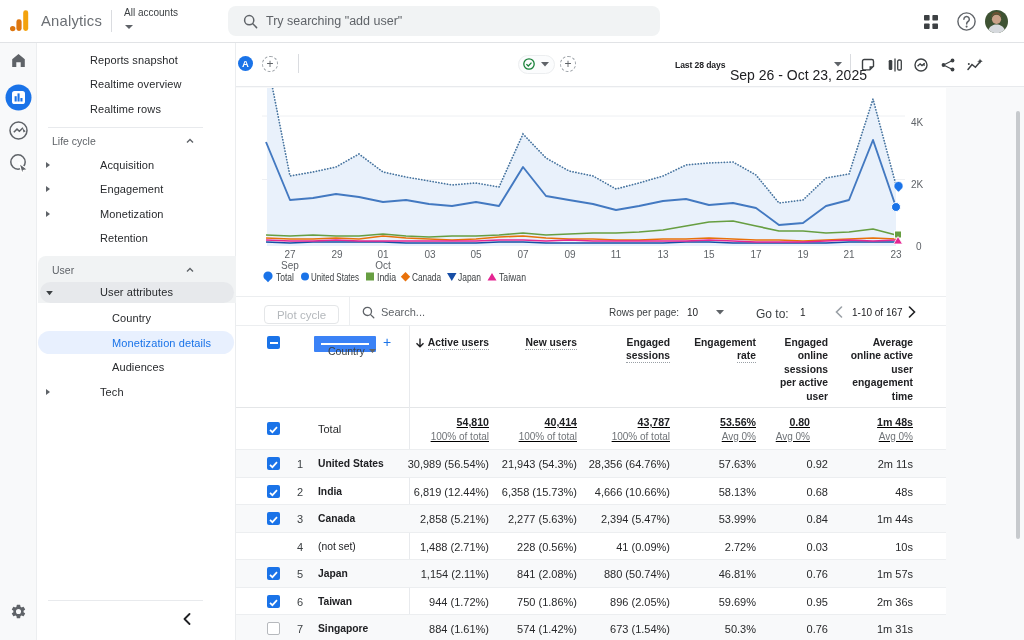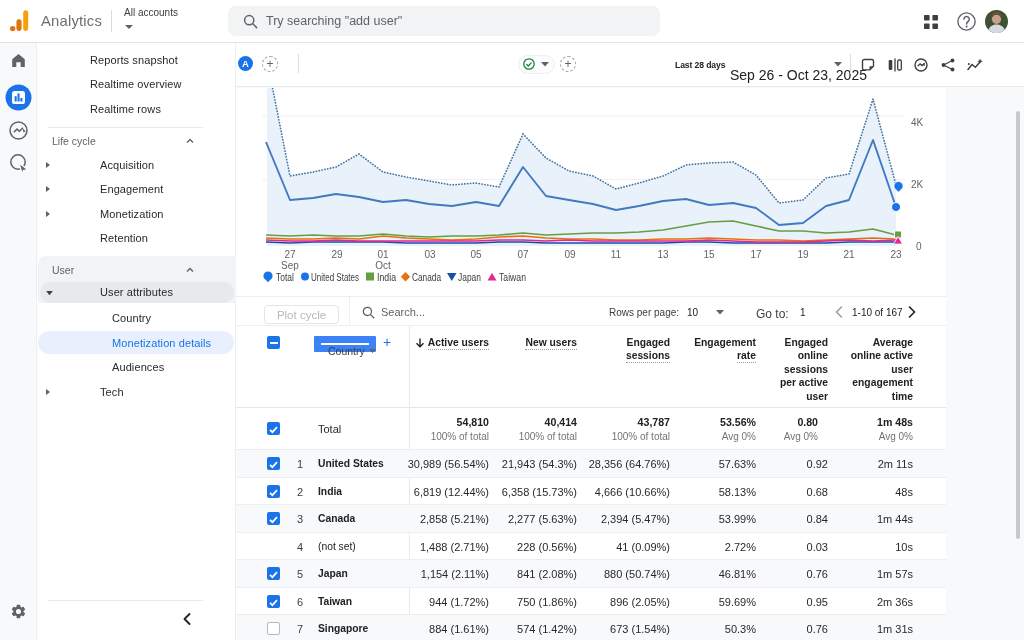--- a/index.html
+++ b/index.html
@@ -33,21 +33,21 @@
   #card { position:absolute; left:0; top:45px; width:710px; height:552px; background:#fff; }
   #scrollthumb { position:absolute; left:780px; top:68px; width:4px; height:428px; background:#c7cacd; border-radius:2px; }
   
   .dashplus { position:absolute; width:16px; height:16px; border:1px dashed #9aa0a6; border-radius:50%; color:#5f6368; text-align:center; line-height:14px; font-size:12px; }
   .cell { position:absolute; font-size:11px; color:#28292b; white-space:nowrap; }
   .cb { position:absolute; width:13px; height:13px; border-radius:2px; }
   .cb.on { background:#1a73e8; }
   .cb.off { border:1.5px solid #b6b9bd; background:#fff; }
   .hcol { position:absolute; font-size:10.3px; line-height:13.4px; color:#202124; font-weight:bold; text-align:right; white-space:nowrap; }
   .hcol u { text-decoration:none; border-bottom:1px dotted #9aa0a6; padding-bottom:1px; }
-  .tv { position:absolute; top:8px; text-align:right; white-space:nowrap; }
+  .tv { position:absolute; top:8px; text-align:right; white-space:nowrap;text-decoration:underline; }
   .tv b { display:block; font-size:10.6px; color:#202124; font-weight:bold; }
   .tv i { display:block; font-style:normal; font-size:10px; color:#6f7377; margin-top:3px; }
   .brow { position:absolute; left:0; width:710px; height:27.5px; border-top:1px solid #eceef0; }
   .brow.alt { background:#f8f9fa; }
   .rn { position:absolute; left:40px; top:8px; width:27px; text-align:right; font-size:11px; color:#3c4043; }
   .nm { position:absolute; left:82px; top:8px; font-size:10.3px; color:#202124; font-weight:bold; white-space:nowrap; }
   .mv { position:absolute; top:8px; font-size:11px; color:#28292b; text-align:right; white-space:nowrap; }
 </style>
 </head>
 <body>
@@ -321,21 +321,21 @@
             <i>100% of total</i>
           </div>
         <div class="tv" style="right:276px">
             <b>43,787</b>
             <i>100% of total</i>
           </div>
         <div class="tv" style="right:190px">
             <b>53.56%</b>
             <i>Avg 0%</i>
           </div>
-        <div class="tv" style="right:128px">
+        <div class="tv" style="right:136px">
             <b>0.80</b>
             <i>Avg 0%</i>
           </div>
         <div class="tv" style="right:33px">
             <b>1m 48s</b>
             <i>Avg 0%</i>
           </div>
       </div>
 
       <div class="brow alt" style="top:361px">

